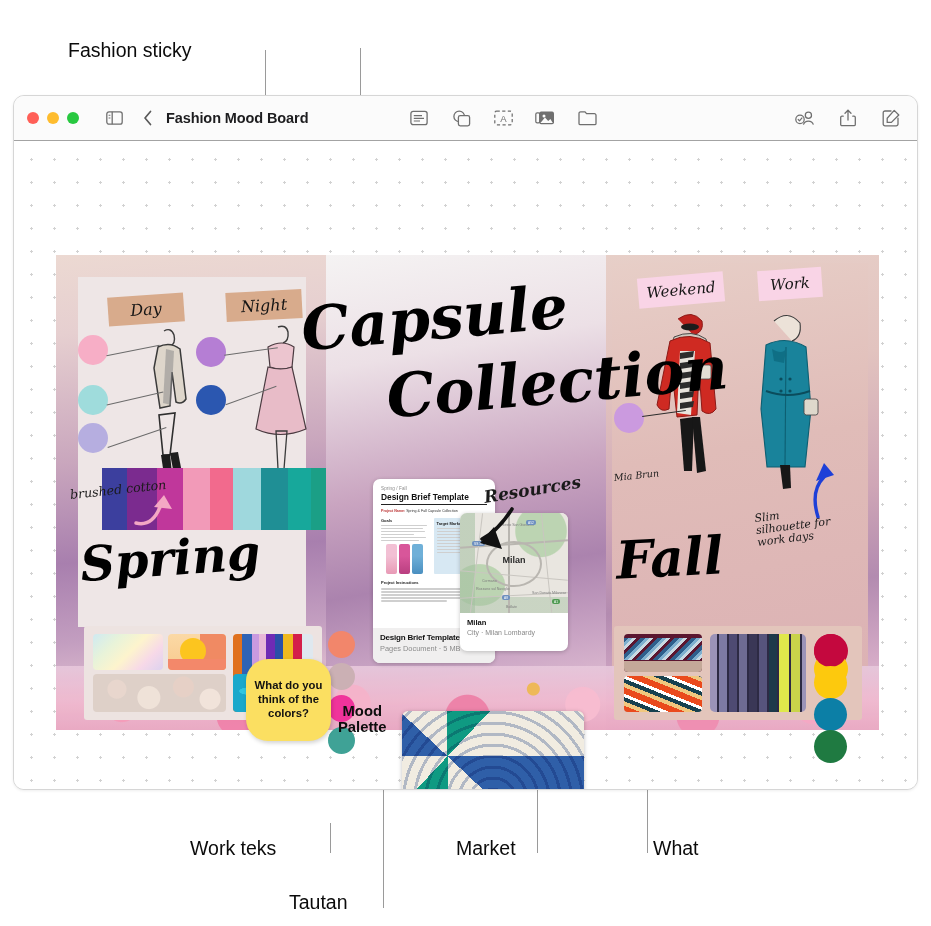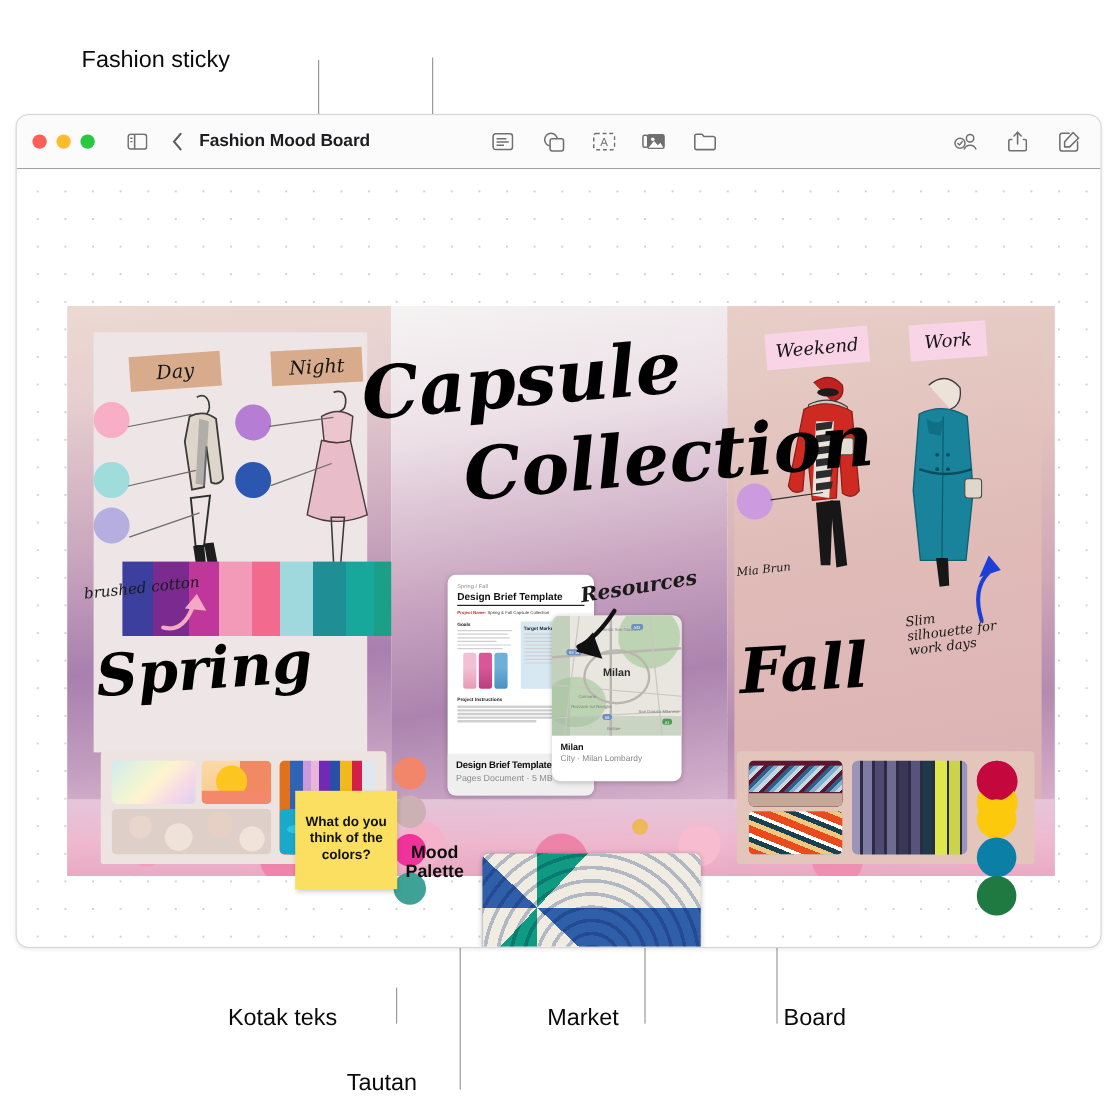--- a/index.html
+++ b/index.html
@@ -255,20 +255,21 @@
     position: absolute;
     left: 232px; top: 518px;
     width: 85px; height: 82px;
     background: #fbdf61;
     box-shadow: 1px 2px 4px rgba(0,0,0,.18);
     display: flex; align-items: center; justify-content: center;
     text-align: center;
     font-size: 11.3px; font-weight: bold; color: #111;
     line-height: 1.22;
     padding: 4px;
+    border-radius: 22px;
   }
   
   .textbox {
     position: absolute;
     left: 324px; top: 562px;
     font-size: 14.8px; font-weight: bold; color: #0d0d0d;
     line-height: 1.1;
     text-align: center;
   }
 
@@ -303,30 +304,30 @@
 </head>
 <body>
 
 <div class="page">
 
   <div class="callout" style="left:68px; top:38px;">Fashion sticky</div>
   <div class="leader" style="left:265px; top:50px; height:505px;"></div>
 
   <div class="leader" style="left:360px; top:48px; height:150px;"></div>
 
-  <div class="callout" style="left:190px; top:836px;">Kotak teks</div>
+  <div class="callout" style="left:190px; top:836px;">Work teks</div>
   <div class="leader" style="left:330px; top:823px; height:30px;"></div>
 
   <div class="callout" style="left:289px; top:890px;">Tautan</div>
   <div class="leader" style="left:383px; top:530px; height:378px;"></div>
 
   <div class="callout" style="left:456px; top:836px;">Market</div>
   <div class="leader" style="left:537px; top:730px; height:123px;"></div>
 
-  <div class="callout" style="left:653px; top:836px;">Board</div>
+  <div class="callout" style="left:653px; top:836px;">What</div>
   <div class="leader" style="left:647px; top:690px; height:163px;"></div>
 
   <div class="window">
 
     <div class="titlebar">
       <div class="traffic">
         <div class="dot red"></div>
         <div class="dot yellow"></div>
         <div class="dot green"></div>
       </div>

